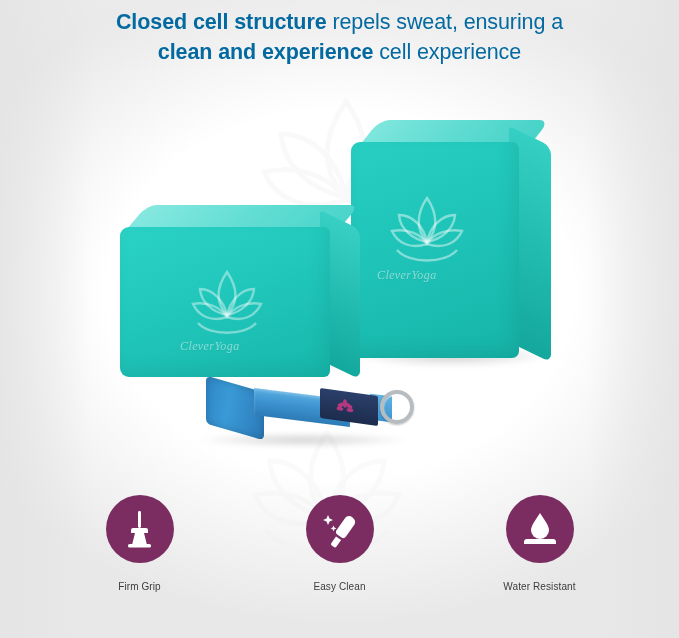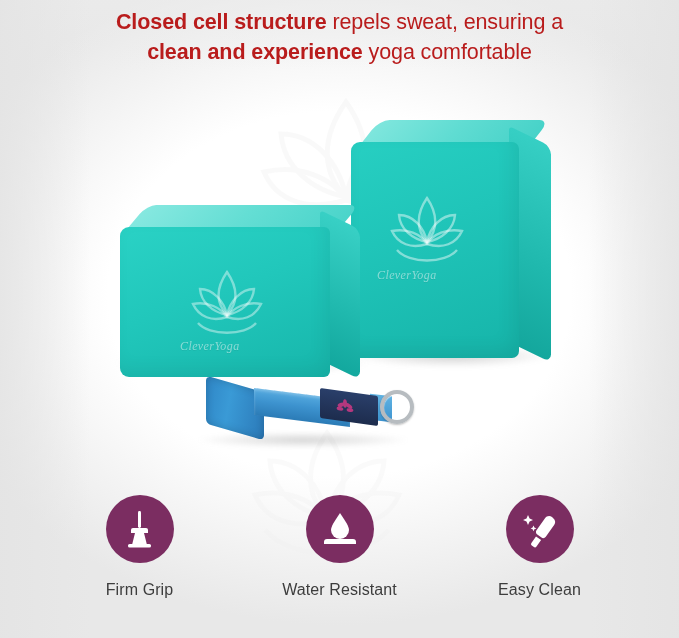--- a/index.html
+++ b/index.html
@@ -39,21 +39,21 @@
   }
 
   
   .headline {
     position: absolute;
     left: 0;
     top: 8px;
     width: 679px;
     text-align: center;
     line-height: 1.38;
-    color: #b91c1c;
+    color: #0369a1;
     font-size: 21.5px;
     letter-spacing: -0.1px;
   }
   .headline .line { display: block; }
   .headline .bold { font-weight: bold; }
   .headline .light { font-weight: normal; }
 
   
   .watermark {
     position: absolute;
@@ -240,21 +240,21 @@
     width: 68px;
     height: 68px;
     border-radius: 50%;
     background: #7b2d61;
     display: flex;
     align-items: center;
     justify-content: center;
   }
   .feature-label {
     margin-top: 18px;
-    font-size: 16px;
+    font-size: 10px;
     color: #3d3d3d;
     text-align: center;
     letter-spacing: 0.1px;
   }
 </style>
 </head>
 <body>
 
 <div class="page">
 
@@ -281,21 +281,21 @@
       <path d="M95 112 C 130 122, 156 112, 167 87 C 137 80, 107 92, 95 112 Z"></path>
       <path d="M33 122 C 60 153, 130 153, 157 122"></path>
     </g>
   </svg>
 
   <div class="headline">
     <span class="line">
       <span class="bold">Closed cell structure</span><span class="light"> repels sweat, ensuring a</span>
     </span>
     <span class="line">
-      <span class="bold">clean and experience</span><span class="light"> yoga comfortable</span>
+      <span class="bold">clean and experience</span><span class="light"> cell experience</span>
     </span>
   </div>
 
   <div class="shadow-rear"></div>
   <div class="shadow-front"></div>
 
   <div class="block-rear">
     <div class="face-top"></div>
     <div class="face-side"></div>
     <div class="face-front">
@@ -363,37 +363,37 @@
           </g>
         </svg>
       </div>
       <div class="feature-label">Firm Grip</div>
     </div>
 
     <div class="feature">
       <div class="feature-circle">
         <svg width="38" height="38" viewBox="0 0 38 38">
           <g fill="#ffffff">
-            <path d="M19 3 C 13 12, 10 16.5, 10 20 a9 9 0 0 0 18 0 C 28 16.5, 25 12, 19 3 Z"></path>
-            <path d="M6 29 h26 a3 3 0 0 1 3 3 v2 h-32 v-2 a3 3 0 0 1 3 -3 z"></path>
-          </g>
-        </svg>
-      </div>
-      <div class="feature-label">Water Resistant</div>
-    </div>
-
-    <div class="feature">
-      <div class="feature-circle">
-        <svg width="38" height="38" viewBox="0 0 38 38">
-          <g fill="#ffffff">
             <path d="M7 5 l1.6 3.6 L12 10 l-3.4 1.5 L7 15 l-1.5-3.5 L2 10 l3.5-1.4 z"></path>
             <path d="M12.5 15.5 l0.9 2 l2 0.9 l-2 0.9 l-0.9 2 l-0.9-2 l-2-0.9 l2-0.9 z"></path>
             <path d="M31 7 c-2.4-1.6-5.4-1-7 1.3 l-8.5 12 c-1 1.4-0.6 3.3 0.8 4.3 l4.2 3 c1.4 1 3.3 0.6 4.3-0.8 l8.5-12 c1.6-2.3 1-5.3-1.3-6.9 z"></path>
             <path d="M15 26.5 l-4.6 6.5 c-0.6 0.9-0.4 2 0.4 2.6 l2.1 1.5 c0.9 0.6 2 0.4 2.6-0.5 l4.6-6.5 z"></path>
           </g>
         </svg>
       </div>
       <div class="feature-label">Easy Clean</div>
     </div>
 
+    <div class="feature">
+      <div class="feature-circle">
+        <svg width="38" height="38" viewBox="0 0 38 38">
+          <g fill="#ffffff">
+            <path d="M19 3 C 13 12, 10 16.5, 10 20 a9 9 0 0 0 18 0 C 28 16.5, 25 12, 19 3 Z"></path>
+            <path d="M6 29 h26 a3 3 0 0 1 3 3 v2 h-32 v-2 a3 3 0 0 1 3 -3 z"></path>
+          </g>
+        </svg>
+      </div>
+      <div class="feature-label">Water Resistant</div>
+    </div>
+
   </div>
 
 </div>
 
 </body></html>

